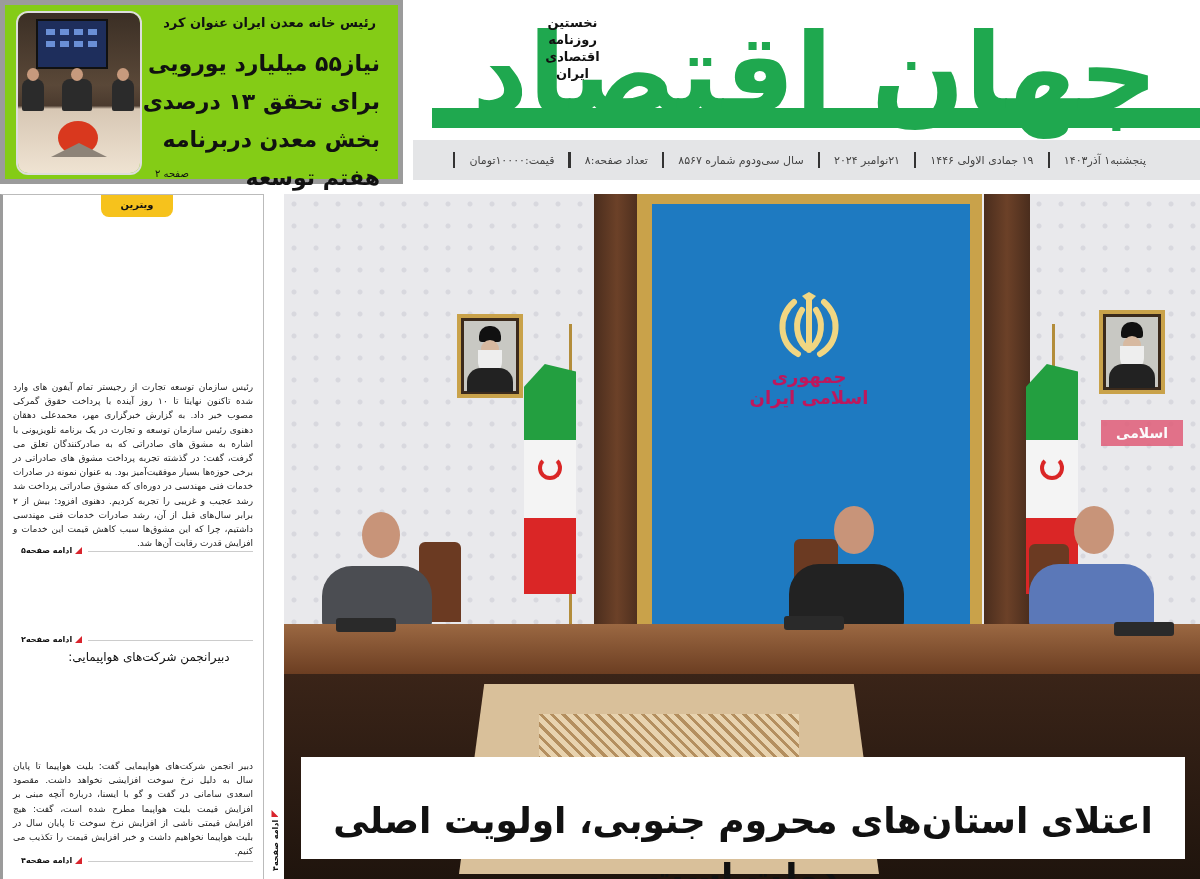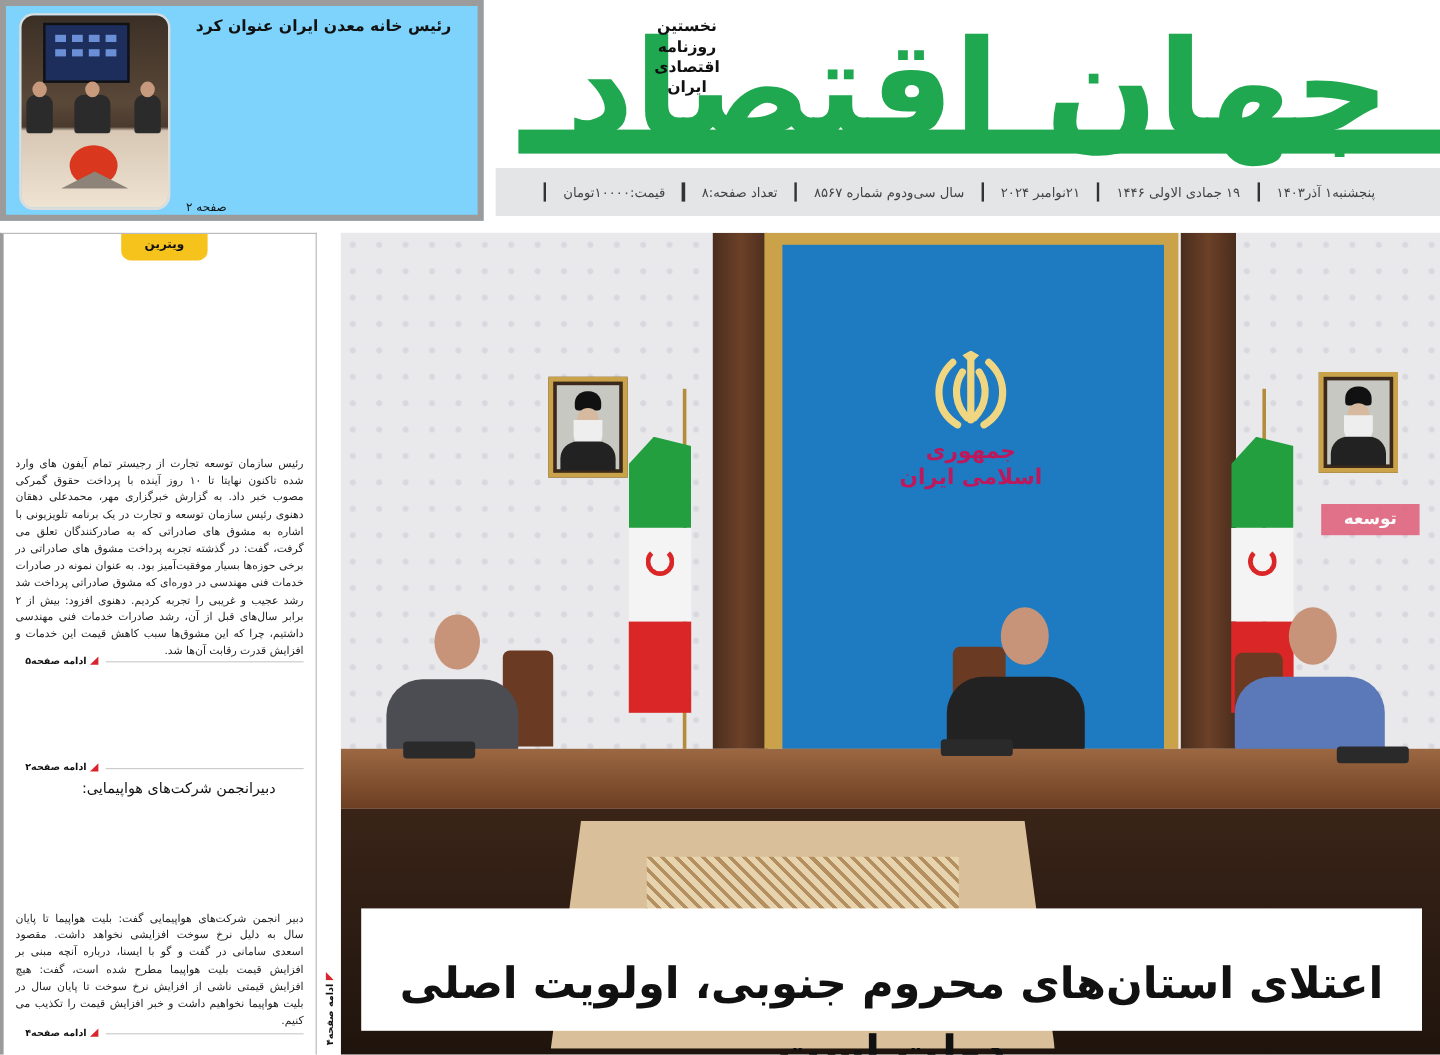--- a/index.html
+++ b/index.html
@@ -24,21 +24,21 @@
     position: absolute; left: 413px; top: 140px; width: 787px; height: 40px;
     background: #e4e5e7; display: flex; align-items: center; justify-content: flex-start;
     padding: 0 40px 0 40px; direction: rtl;
   }
   .infobar .item { font-size: 11px; color: #444; white-space: nowrap; padding: 0 14px; }
   .infobar .sep { width: 3px; height: 16px; background: #333; }
 
   
   .teaser {
     position: absolute; left: 0; top: 0; width: 403px; height: 184px;
-    border: 5px solid #9b9b9b; background: #7dd3fc;
+    border: 5px solid #9b9b9b; background: #84cc16;
   }
   .teaser-photo {
     position: absolute; left: 13px; top: 8px; width: 122px; height: 160px;
     border-radius: 10px; overflow: hidden;
     background: linear-gradient(#3b2f25 0%, #5a4838 45%, #4a3a2e 58%, #d7c7b4 60%, #efe3d2 100%);
     box-shadow: 0 0 0 2px #ddd;
   }
   .teaser-photo .screen { position: absolute; left: 18px; top: 6px; width: 72px; height: 50px; background: #1e2e5c; border: 2px solid #111; }
   .teaser-photo .screen i { position: absolute; width: 9px; height: 6px; background: #6a8fd6; }
   .teaser-photo .person { position: absolute; bottom: 62px; width: 22px; height: 32px; background: #2b2b2b; border-radius: 8px 8px 2px 2px; }
@@ -173,20 +173,21 @@
     <div class="person" style="left:4px;"></div>
     <div class="head" style="left:9px;bottom:92px;"></div>
     <div class="person" style="left:44px;width:30px;"></div>
     <div class="head" style="left:53px;bottom:92px;"></div>
     <div class="person" style="left:94px;"></div>
     <div class="head" style="left:99px;bottom:92px;"></div>
     <div class="logo-circle"></div>
     <div class="mount"></div>
   </div>
   <div class="teaser-kicker">رئیس خانه معدن ایران عنوان کرد</div>
+  <div class="teaser-title">نیاز۵۵ میلیارد یورویی برای تحقق ۱۳ درصدی بخش معدن دربرنامه هفتم توسعه</div>
   <div class="teaser-page">صفحه ۲</div>
 </section>
 
 <aside class="leftcol">
   <div class="badge">ویترین</div>
 
   <p class="body-text" style="top:185px;">رئیس سازمان توسعه تجارت از رجیستر تمام آیفون های وارد شده تاکنون نهایتا تا ۱۰ روز آینده با پرداخت حقوق گمرکی مصوب خبر داد. به گزارش خبرگزاری مهر، محمدعلی دهقان دهنوی رئیس سازمان توسعه و تجارت در یک برنامه تلویزیونی با اشاره به مشوق های صادراتی که به صادرکنندگان تعلق می گرفت، گفت: در گذشته تجربه پرداخت مشوق های صادراتی در برخی حوزه‌ها بسیار موفقیت‌آمیز بود. به عنوان نمونه در صادرات خدمات فنی مهندسی در دوره‌ای که مشوق صادراتی پرداخت شد رشد عجیب و غریبی را تجربه کردیم. دهنوی افزود: بیش از ۲ برابر سال‌های قبل از آن، رشد صادرات خدمات فنی مهندسی داشتیم، چرا که این مشوق‌ها سبب کاهش قیمت این خدمات و افزایش قدرت رقابت آن‌ها شد.</p>
   <div class="cont" style="top:351px;text-align:center;">
     <span class="tri"></span>
     <span>ادامه صفحه۵</span>
@@ -256,21 +257,21 @@
       <div class="sym"></div>
   </div>
   <div class="pole" style="left:768px;top:130px;height:300px;"></div>
   <div class="flag" style="left:742px;top:170px;">
     <div class="g"></div>
       <div class="w"></div>
       <div class="r"></div>
       <div class="sym"></div>
   </div>
 
-  <div class="watermark">توسعه</div>
+  <div class="watermark">اسلامی</div>
 
   <div class="chair" style="left:135px;top:348px;width:42px;height:80px;"></div>
   <div class="person" style="left:38px;top:372px;width:110px;height:62px;background:#4b4d52;"></div>
   <div class="phead" style="left:78px;top:318px;width:38px;height:46px;"></div>
 
   <div class="chair" style="left:510px;top:345px;width:44px;height:80px;"></div>
   <div class="person" style="left:505px;top:370px;width:115px;height:64px;background:#222;"></div>
   <div class="phead" style="left:550px;top:312px;width:40px;height:48px;"></div>
 
   <div class="chair" style="left:745px;top:350px;width:40px;height:78px;"></div>

